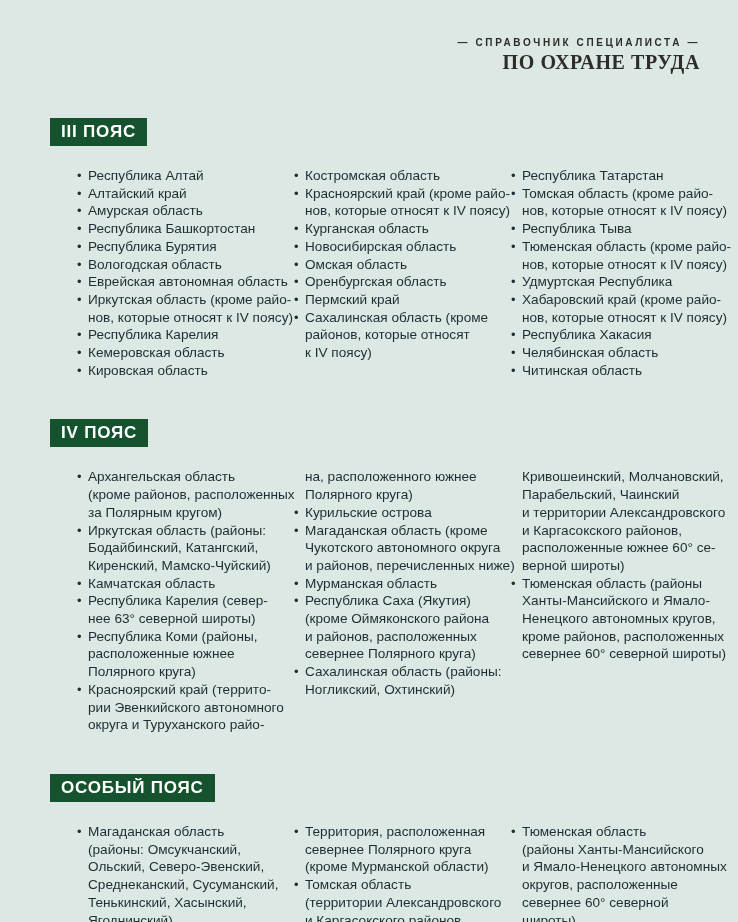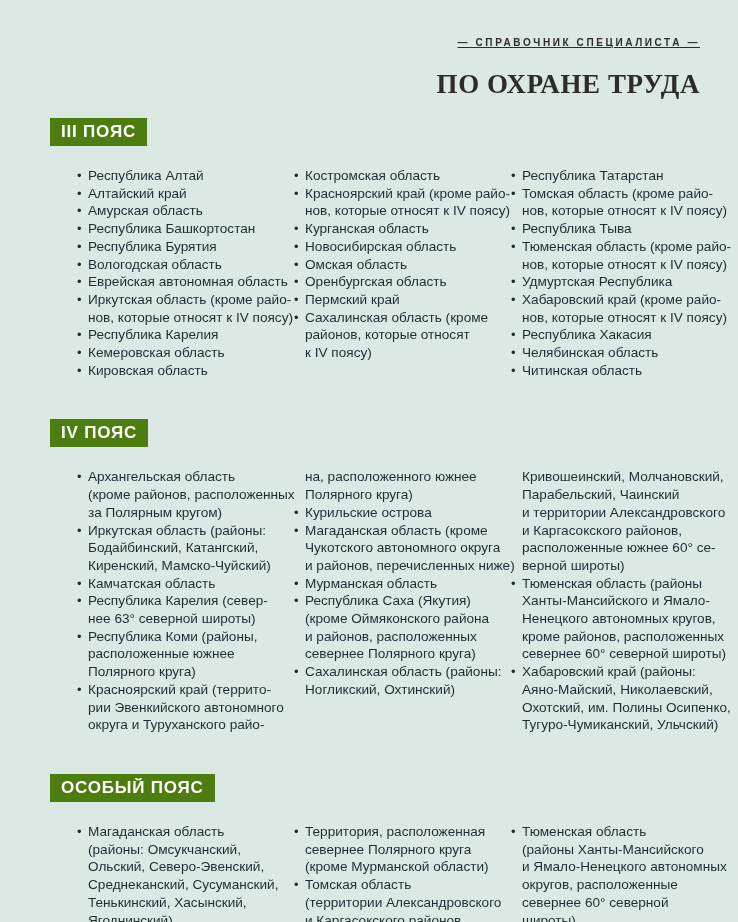--- a/index.html
+++ b/index.html
@@ -17,38 +17,37 @@
     top: 37px;
     right: 38px;
     text-align: right;
     color: #2e2c28;
   }
   .kicker {
     font-size: 10px;
     font-weight: bold;
     letter-spacing: 2.6px;
     white-space: nowrap;
-    text-decoration: underline;
   }
   .title {
     font-family: "Liberation Serif", serif;
-    font-size: 27px;
+    font-size: 20px;
     font-weight: bold;
     letter-spacing: 0.6px;
-    margin-top: 21px;
+    margin-top: 3px;
     white-space: nowrap;
   }
   #sections {
     padding-top: 118px;
     margin-left: 50px;
   }
   .zone { margin-bottom: 24px; }
   .badge {
     display: inline-block;
-    background: #4d7c0f;
+    background: #14532d;
     color: #ffffff;
     font-weight: bold;
     font-size: 17px;
     letter-spacing: 0.8px;
     line-height: 28px;
     padding: 0 11px;
   }
   .cols {
     display: grid;
     grid-template-columns: 217px 217px 217px;
@@ -163,24 +162,20 @@
 Парабельский, Чаинский
 и территории Александровского
 и Каргасокского районов,
 расположенные южнее 60° се-
 верной широты)</li>
             <li class="item">Тюменская область (районы
 Ханты-Мансийского и Ямало-
 Ненецкого автономных кругов,
 кроме районов, расположенных
 севернее 60° северной широты)</li>
-            <li class="item">Хабаровский край (районы:
-Аяно-Майский, Николаевский,
-Охотский, им. Полины Осипенко,
-Тугуро-Чумиканский, Ульчский)</li>
           </ul>
         </div></section>
       <section class="zone"><div class="badge">ОСОБЫЙ ПОЯС</div><div class="cols">
           <ul class="list">
             <li class="item">Магаданская область
 (районы: Омсукчанский,
 Ольский, Северо-Эвенский,
 Среднеканский, Сусуманский,
 Тенькинский, Хасынский,
 Ягоднинский)</li>

